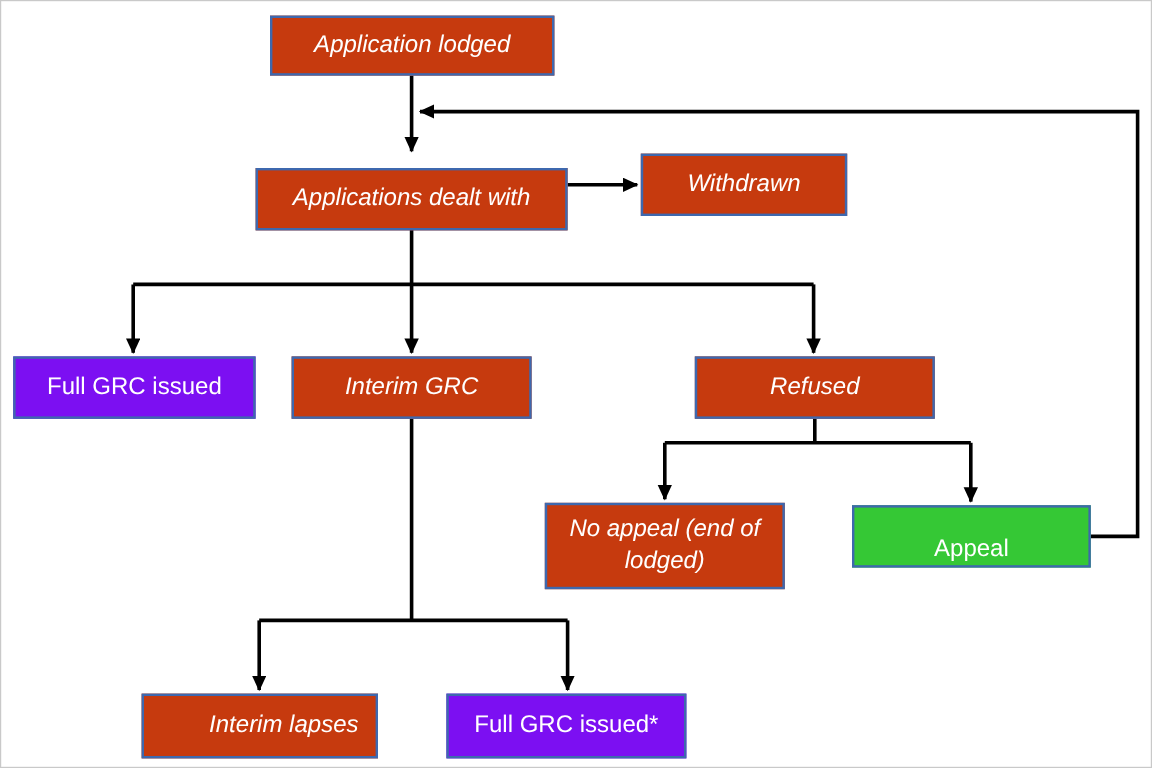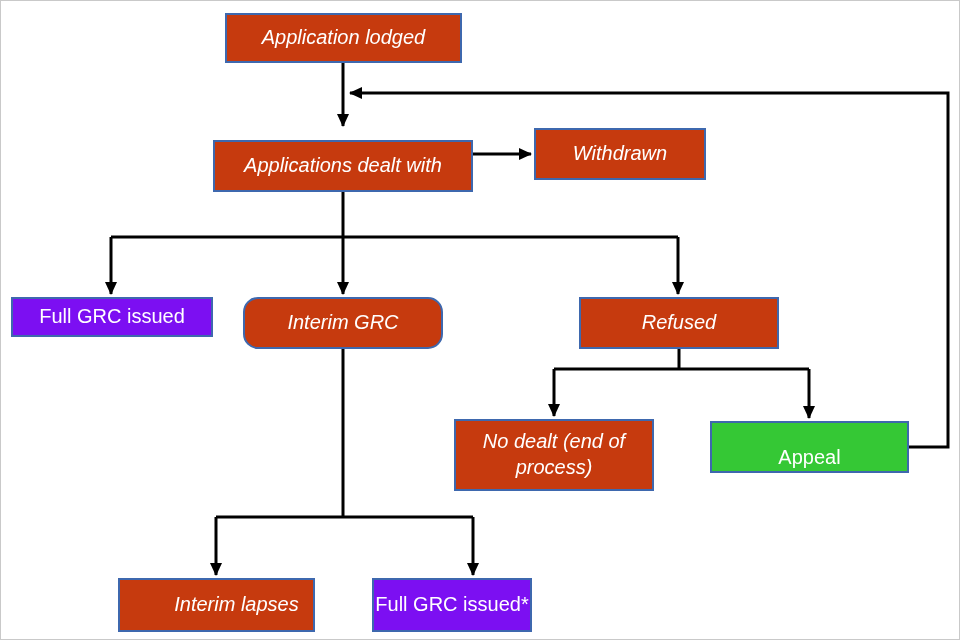--- a/index.html
+++ b/index.html
@@ -43,27 +43,27 @@
     font-size:20px;
     line-height:1.28;
   }
   .fill-red{background:var(--node-red);font-style:italic;}
   .fill-purple{background:var(--node-purple);}
   .fill-green{background:var(--node-green);}
   
   .n-application-lodged   {left:224px;top:12px; width:237px;height:50px;}
   .n-applications-dealt   {left:212px;top:127px;width:260px;height:52px;margin-top:12px;}
   .n-withdrawn            {left:533px;top:127px;width:172px;height:52px;}
-  .n-full-grc-issued      {left:10px; top:296px;width:202px;height:40px;}
-  .n-interim-grc          {left:242px;top:296px;width:200px;height:52px;border-radius:15px;}
+  .n-full-grc-issued      {left:10px; top:296px;width:202px;height:52px;}
+  .n-interim-grc          {left:242px;top:296px;width:200px;height:52px;}
   .n-refused              {left:578px;top:296px;width:200px;height:52px;text-align:center;}
   .n-no-appeal            {left:453px;top:418px;width:200px;height:72px;padding:0 14px;}
   .n-appeal               {left:709px;top:420px;width:199px;height:52px;align-items:flex-end;}
   .n-interim-lapses       {left:117px;top:577px;width:197px;height:54px;padding-left:40px;}
-  .n-full-grc-issued-star {left:371px;top:577px;width:160px;height:54px;}
+  .n-full-grc-issued-star {left:371px;top:577px;width:200px;height:54px;}
 </style>
 </head>
 <body>
 
 <div class="canvas">
 
   <svg class="edges" viewBox="0 0 960 640" xmlns="http://www.w3.org/2000/svg">
     <defs>
       <marker id="arrow" markerUnits="userSpaceOnUse" markerWidth="16" markerHeight="14" refX="12" refY="6" orient="auto">
         <path class="arrowhead" d="M0,0 L13,6 L0,12 Z"></path>
@@ -108,21 +108,21 @@
 
   <div class="node fill-red n-interim-grc">
     <span>Interim GRC</span>
   </div>
 
   <div class="node fill-red n-refused">
     <span>Refused</span>
   </div>
 
   <div class="node fill-red n-no-appeal">
-    <span>No dealt (end of process)</span>
+    <span>No appeal (end of lodged)</span>
   </div>
 
   <div class="node fill-green n-appeal">
     <span>Appeal</span>
   </div>
 
   <div class="node fill-red n-interim-lapses">
     <span>Interim lapses</span>
   </div>
 

